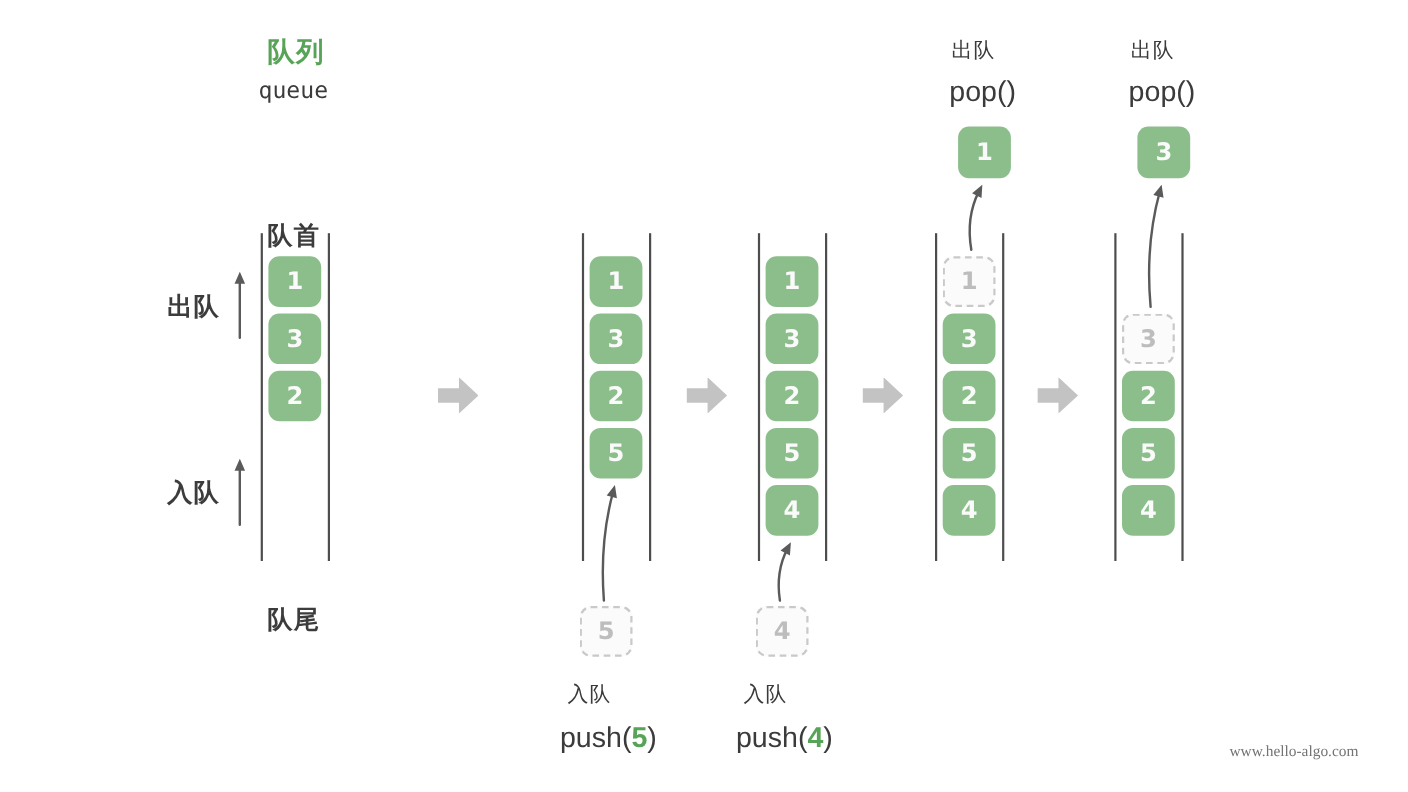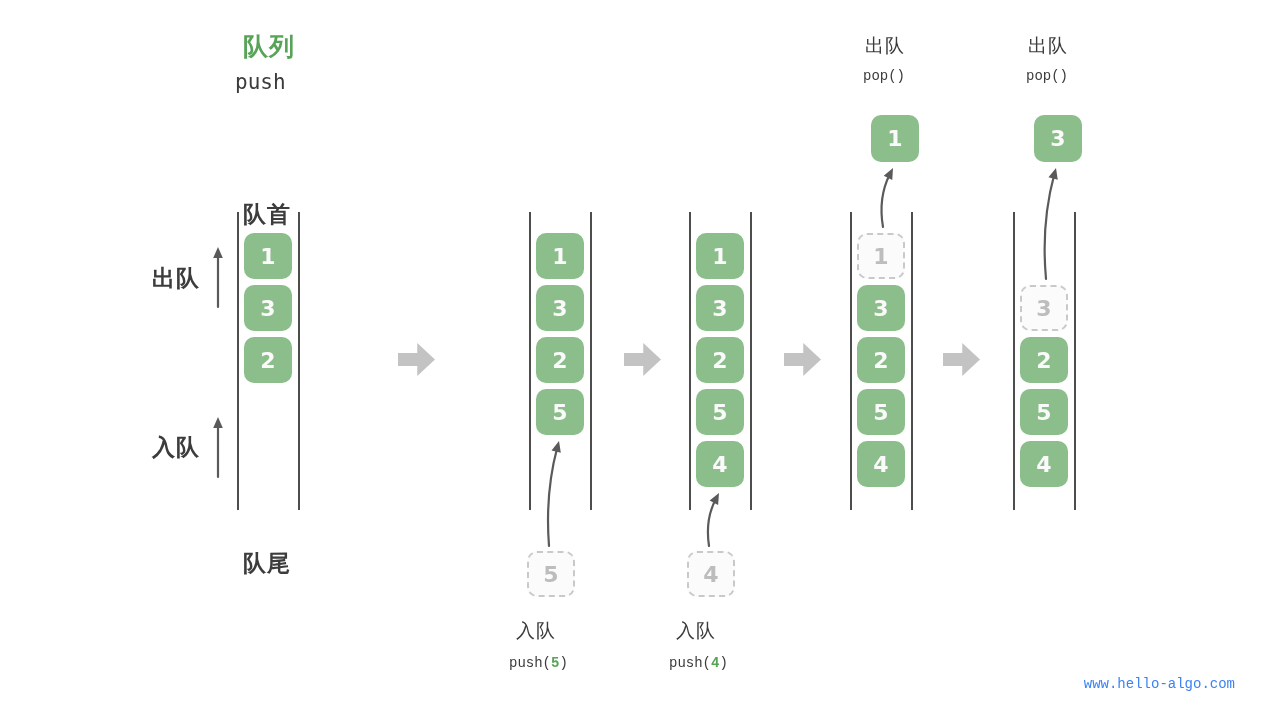--- a/index.html
+++ b/index.html
@@ -6,43 +6,43 @@
   .canvas{position:relative;width:1280px;height:720px;background:#ffffff;overflow:hidden;
           font-family:"Liberation Sans",sans-serif;}
   .abs{position:absolute;}
   
   .title-zh{font-size:25px;font-weight:bold;color:#57A357;letter-spacing:1px;}
   .title-en{font-family:"DejaVu Sans Mono",monospace;font-size:21px;color:#3B3B3B;}
   
   .side-label{font-size:23px;font-weight:bold;color:#3C3C3C;letter-spacing:1px;}
   
   .op-label{font-size:19px;color:#3B3B3B;letter-spacing:1px;}
-  .op-code{font-family:Liberation Mono, monospace;font-size:14px;color:#3B3B3B;}
+  .op-code{font-family:Liberation Sans, sans-serif;font-size:26px;color:#3B3B3B;}
   .op-code .arg{color:#57A357;font-weight:bold;}
   
   .qline{position:absolute;width:2px;background:#4D4D4D;}
   
   .qbox{position:absolute;width:48px;height:46px;box-sizing:border-box;border-radius:10px;
         background:#8CBE8C;color:#FAFAFA;font-weight:bold;font-size:22px;
         display:flex;align-items:center;justify-content:center;
         font-family:"DejaVu Sans",sans-serif;}
   .qbox.dashed{background:#FBFBFB;border:2.5px dashed #C9C9C9;color:#BDBDBD;}
   
   .block-arrow{position:absolute;width:37px;height:33px;background:#C3C3C3;
        clip-path:polygon(0 30%,52% 30%,52% 0,100% 50%,52% 100%,52% 70%,0 70%);}
-  .watermark{font-family:Liberation Mono, monospace;font-size:14px;color:#3b82f6;}
+  .watermark{font-family:Liberation Serif, serif;font-size:14px;color:#737373;}
   svg.overlay{position:absolute;left:0;top:0;pointer-events:none;}
 </style>
 </head>
 <body>
 
 <div class="canvas">
 
   <div class="abs title-zh" style="left:243px;top:30px;">队列</div>
-  <div class="abs title-en" style="left:235px;top:70px;">push</div>
+  <div class="abs title-en" style="left:235px;top:70px;">queue</div>
 
   <div class="abs side-label" style="left:243px;top:153px;margin-top:46px;">队首</div>
   <div class="abs side-label" style="left:152px;top:263px;">出队</div>
   <div class="abs side-label" style="left:152px;top:432px;">入队</div>
   <div class="abs side-label" style="left:243px;top:548px;">队尾</div>
 
   <div id="stage">
       <div class="qline" style="left: 237px; top: 212px; height: 298px;"></div>
       <div class="qline" style="left: 298px; top: 212px; height: 298px;"></div>
       <div class="qbox" style="left: 244px; top: 233px;">1</div>

